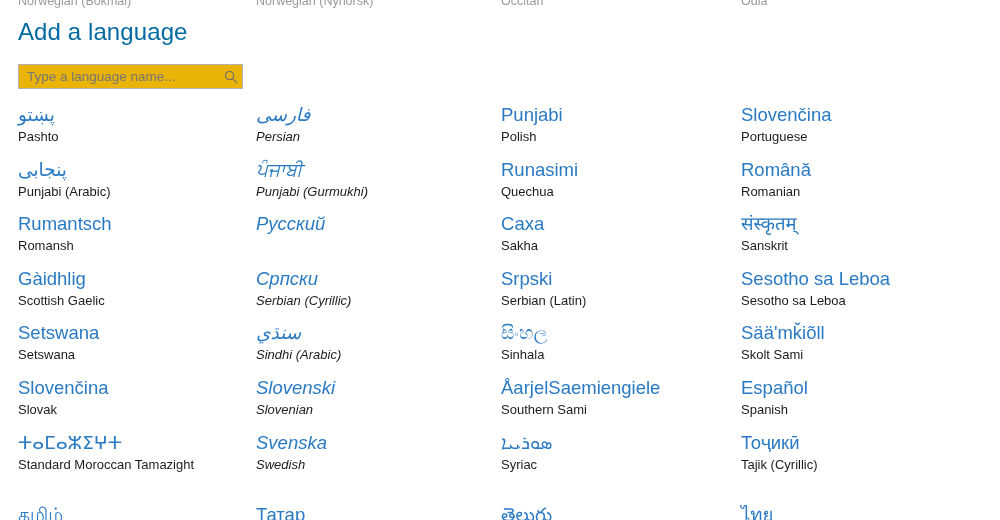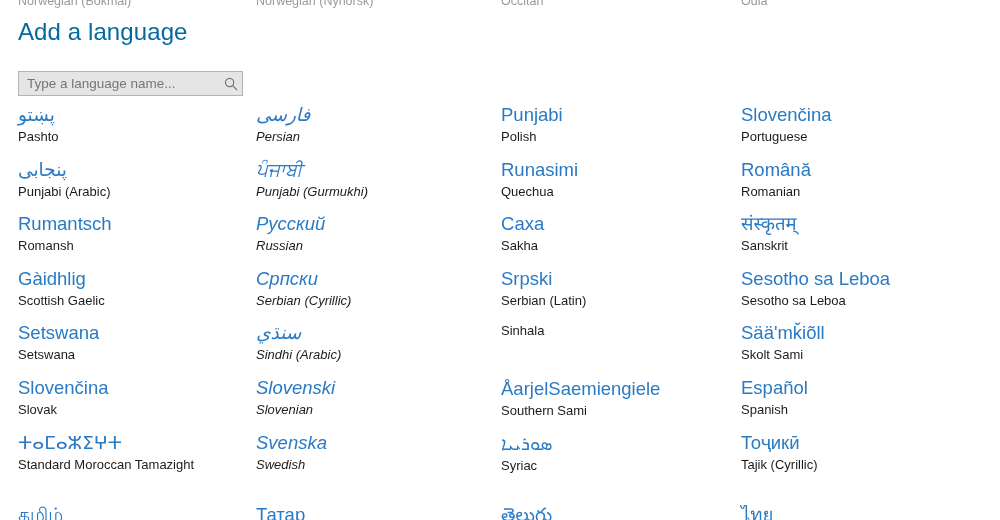--- a/index.html
+++ b/index.html
@@ -23,26 +23,26 @@
     font-size: 24px;
     font-weight: 400;
     letter-spacing: 0.1px;
     color: #0369a1;
     line-height: 28px;
   }
 
   .search-wrap {
     position: absolute;
     left: 18px;
-    top: 71px;
+    top: 64px;
     width: 225px;
     height: 25px;
     box-sizing: border-box;
     border: 1px solid #b4b4b4;
-    background: #e5e5e5;
+    background: #eab308;
     display: flex;
     align-items: center;
   }
   .search-input {
     border: 0;
     outline: 0;
     background: transparent;
     font-family: "Liberation Sans", "DejaVu Sans", sans-serif;
     font-size: 13.5px;
     color: #222;
@@ -210,21 +210,20 @@
       <div class="lang-item">
         <div class="lang-native">فارسی</div>
         <div class="lang-english">Persian</div>
       </div>
       <div class="lang-item">
         <div class="lang-native">ਪੰਜਾਬੀ</div>
         <div class="lang-english">Punjabi (Gurmukhi)</div>
       </div>
       <div class="lang-item">
         <div class="lang-native">Русский</div>
-        <div class="lang-english">Russian</div>
       </div>
       <div class="lang-item">
         <div class="lang-native">Српски</div>
         <div class="lang-english">Serbian (Cyrillic)</div>
       </div>
       <div class="lang-item">
         <div class="lang-native">سنڌي</div>
         <div class="lang-english">Sindhi (Arabic)</div>
       </div>
       <div class="lang-item">
@@ -248,20 +247,21 @@
       </div>
       <div class="lang-item">
         <div class="lang-native">Саха</div>
         <div class="lang-english">Sakha</div>
       </div>
       <div class="lang-item">
         <div class="lang-native">Srpski</div>
         <div class="lang-english">Serbian (Latin)</div>
       </div>
       <div class="lang-item">
+        <div class="lang-native">සිංහල</div>
         <div class="lang-english">Sinhala</div>
       </div>
       <div class="lang-item">
         <div class="lang-native">ÅarjelSaemiengiele</div>
         <div class="lang-english">Southern Sami</div>
       </div>
       <div class="lang-item">
         <div class="lang-native">ܣܘܪܝܝܐ</div>
         <div class="lang-english">Syriac</div>
       </div>

